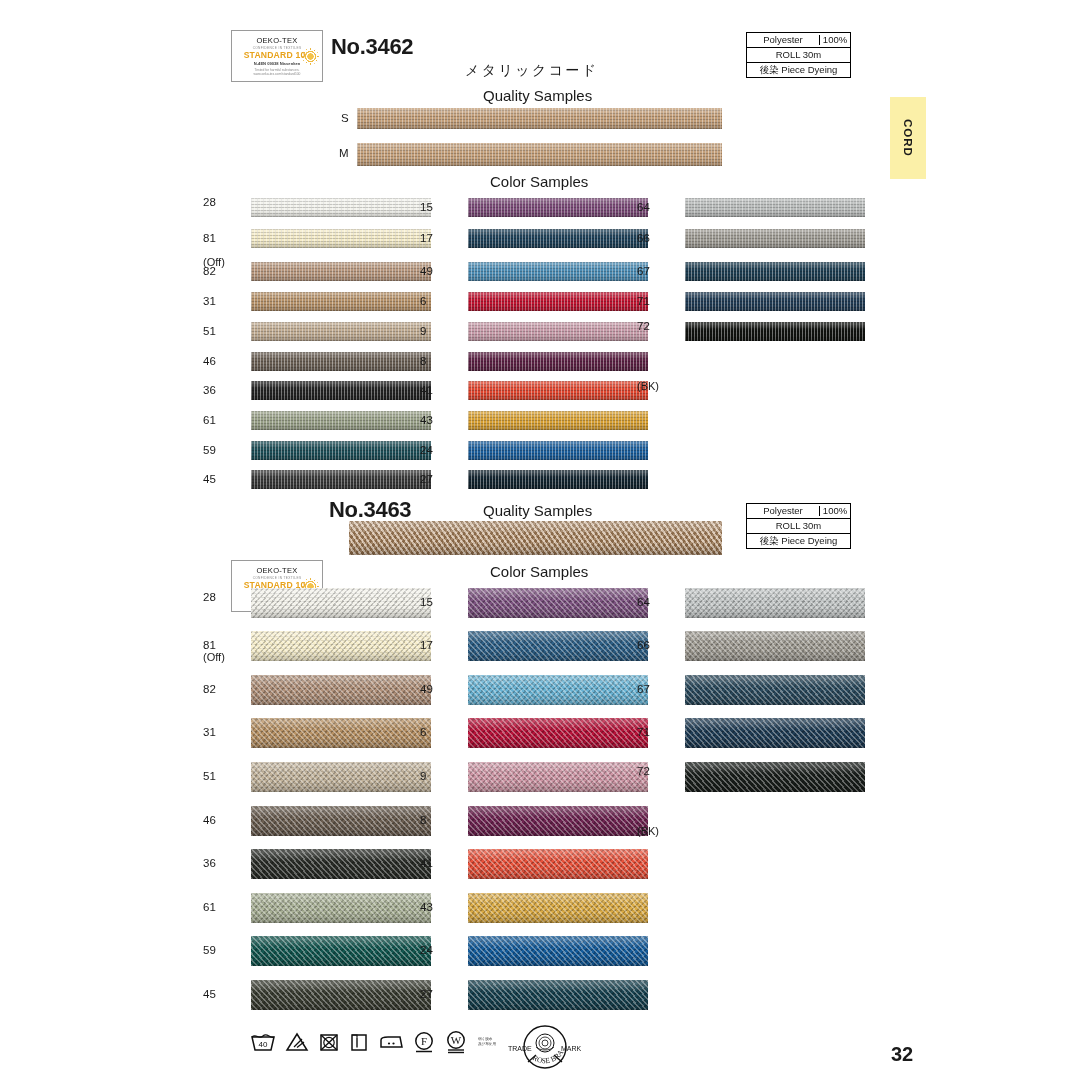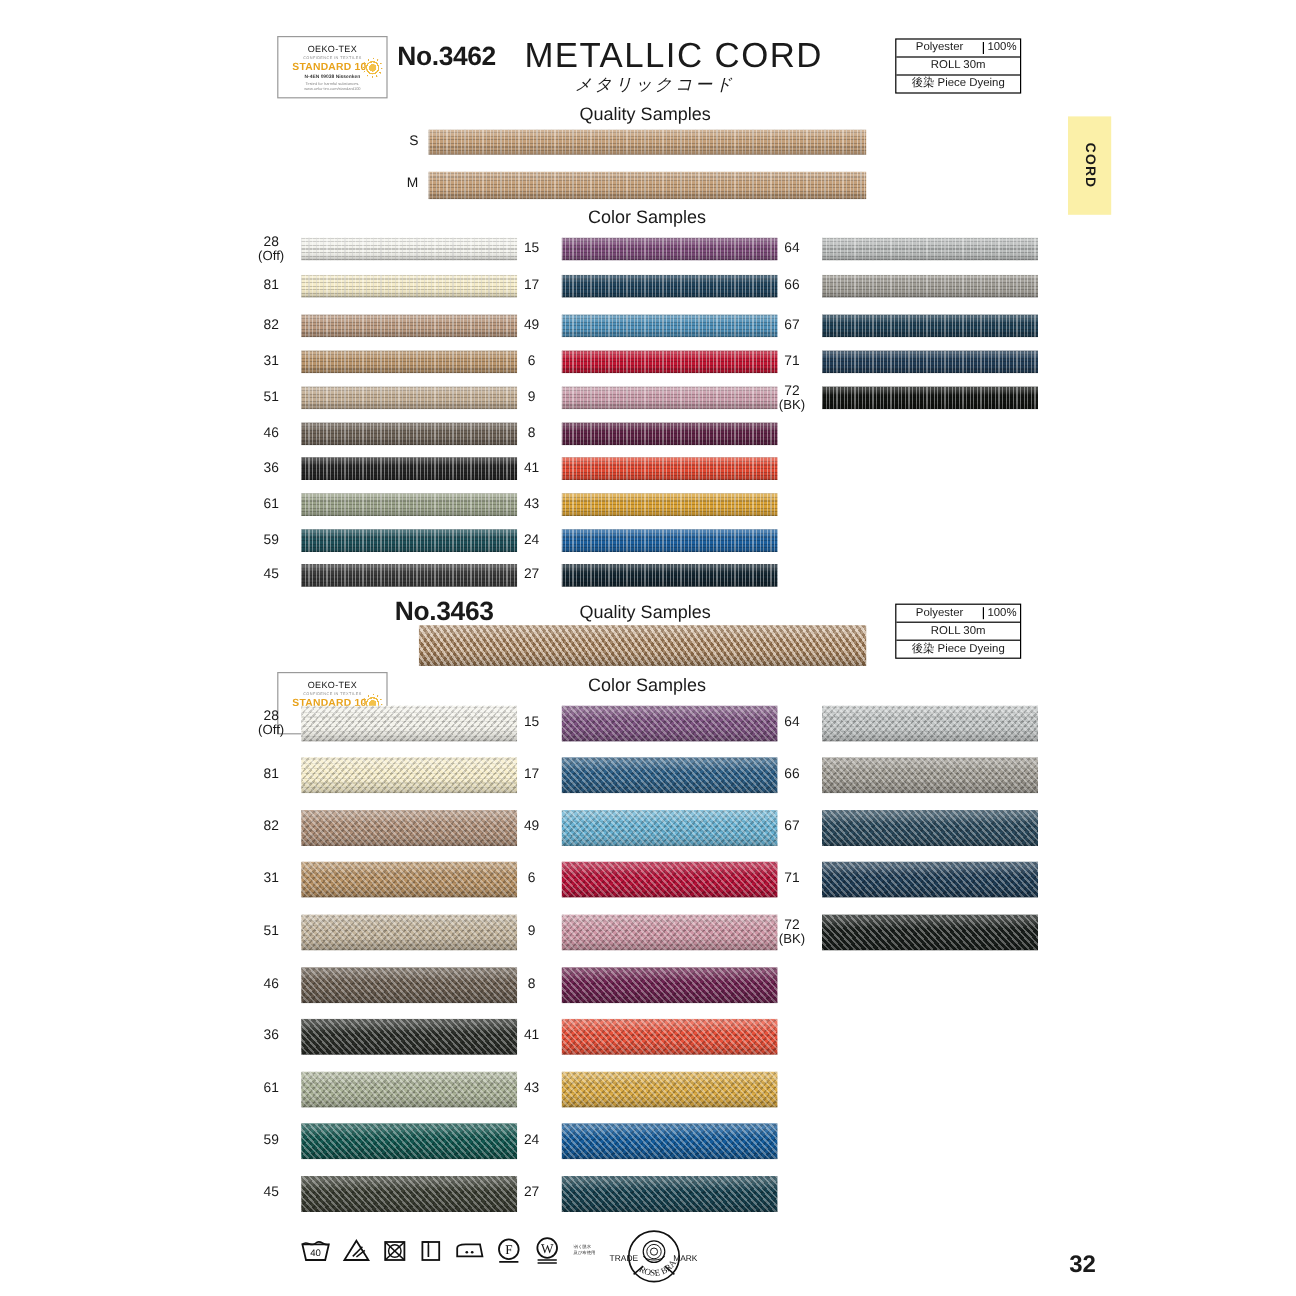--- a/index.html
+++ b/index.html
@@ -62,23 +62,23 @@
     font-size:9.5px;background:#fff;
   }
   .spec .r{display:flex;border-bottom:1px solid #000;height:14px;align-items:center;justify-content:center;}
   .spec .r:last-child{border-bottom:none;}
   .spec .c1{flex:1;text-align:center;border-right:1px solid #000;line-height:1;}
   .spec .c2{width:30px;text-align:center;line-height:1;}
   .spec .full{width:100%;text-align:center;line-height:1;}
 
   
   .code{
-    position:absolute;font-size:11.5px;text-align:center;width:46px;line-height:12px;
-  }
-  .code .sub{display:block;font-size:11px;}
+    position:absolute;font-size:11.5px;text-align:left;width:46px;line-height:12px;
+  }
+  .code .sub{display:block;font-size:11px;margin-top:48px;}
 
   .band{position:absolute;overflow:hidden;}
   .band .tex{
     position:absolute;inset:0;
   }
   
   .tex.fine{
     background-image:
       repeating-linear-gradient(90deg, rgba(255,255,255,.40) 0 1px, rgba(255,255,255,0) 1px 3px),
       repeating-linear-gradient(0deg,  rgba(0,0,0,.20) 0 1px, rgba(0,0,0,0) 1px 3px),
@@ -136,22 +136,21 @@
       <div class="oeko-t1">OEKO-TEX</div>
       <div class="oeko-t2">CONFIDENCE IN TEXTILES</div>
       <div class="oeko-t3">STANDARD 100</div>
       <div class="oeko-t4">N-4EN 09038 Nissenken</div>
       <div class="oeko-t5">Tested for harmful substances.</div>
       <div class="oeko-t6">www.oeko-tex.com/standard100</div>
       <div class="oeko-sun"></div>
     </div>
 
     <div class="prodno abs" style="left:331px;top:34px;">No.3462</div>
-    <div class="bigtitle abs" style="left:437px;top:31px;">METALLIC CORD</div>
-    <div class="jp abs" style="left:479px;top:62px;font-style:italic;">メタリックコード</div>
+    <div class="jp abs" style="left:465px;top:62px;">メタリックコード</div>
 
     <div class="spec abs" style="left:746px;top:32px;">
       <div class="r">
         <div class="c1">Polyester</div>
         <div class="c2">100%</div>
       </div>
       <div class="r">
           <div class="full">ROLL  30m</div>
         </div>
       <div class="r">

